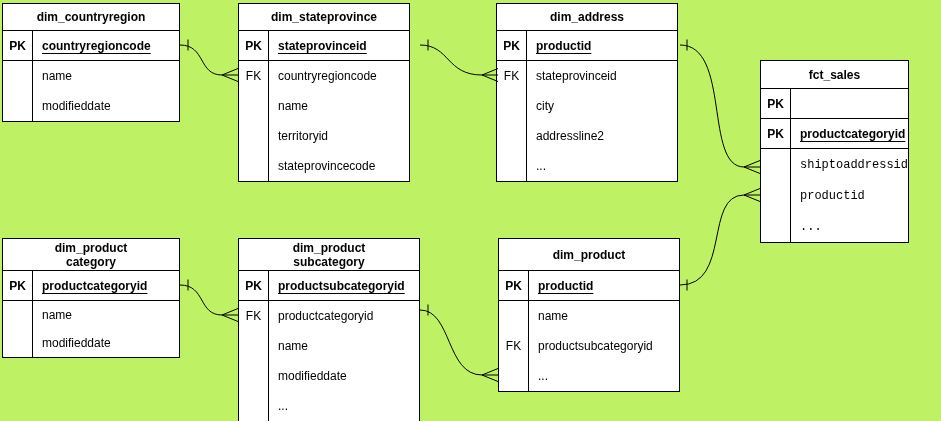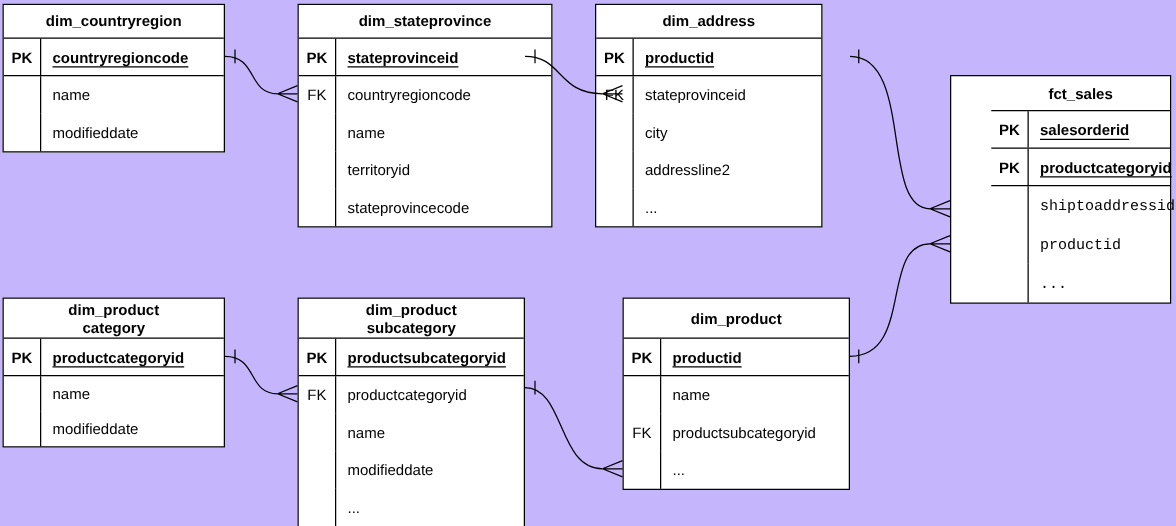--- a/index.html
+++ b/index.html
@@ -1,21 +1,21 @@
 <!DOCTYPE html>
 <html><head>
 <meta charset="utf-8">
 <style>
   * { box-sizing: border-box; }
   html, body { margin: 0; padding: 0; background: #ffffff; }
   .canvas {
     position: relative;
     width: 941px;
     height: 421px;
-    background: #c4b5fd;
+    background: #bef264;
     font-family: "Liberation Sans", sans-serif;
     font-size: 12px;
     color: #000000;
     overflow: hidden;
   }
   .entity {
     position: absolute;
     background: #ffffff;
     border: 1px solid #000000;
   }
@@ -78,21 +78,21 @@
     <div class="e-row rh30">
       <div class="e-key"></div>
       <div class="e-cell">name</div>
     </div>
     <div class="e-row rh30">
       <div class="e-key"></div>
       <div class="e-cell">modifieddate</div>
     </div>
   </div>
 
-  <div class="entity" style="left:238px; top:3px; width:204px;">
+  <div class="entity" style="left:238px; top:3px; width:172px;">
     <div class="e-title th27">dim_stateprovince</div>
     <div class="e-row e-pk rh30">
       <div class="e-key">PK</div>
       <div class="e-cell e-pkname">stateprovinceid</div>
     </div>
     <div class="e-row rh30">
       <div class="e-key">FK</div>
       <div class="e-cell">countryregioncode</div>
     </div>
     <div class="e-row rh30">
@@ -102,21 +102,21 @@
     <div class="e-row rh30">
       <div class="e-key"></div>
       <div class="e-cell">territoryid</div>
     </div>
     <div class="e-row rh30">
       <div class="e-key"></div>
       <div class="e-cell">stateprovincecode</div>
     </div>
   </div>
 
-  <div class="entity" style="left:476px; top:3px; width:182px;">
+  <div class="entity" style="left:496px; top:3px; width:182px;">
     <div class="e-title th27">dim_address</div>
     <div class="e-row e-pk rh30">
       <div class="e-key">PK</div>
       <div class="e-cell e-pkname">productid</div>
     </div>
     <div class="e-row rh30">
       <div class="e-key">FK</div>
       <div class="e-cell">stateprovinceid</div>
     </div>
     <div class="e-row rh30">
@@ -126,25 +126,24 @@
     <div class="e-row rh30">
       <div class="e-key"></div>
       <div class="e-cell">addressline2</div>
     </div>
     <div class="e-row rh30">
       <div class="e-key"></div>
       <div class="e-cell">...</div>
     </div>
   </div>
 
-  <div class="entity" style="left:760px; top:60px; width:177px;padding-left:32px;">
+  <div class="entity" style="left:760px; top:60px; width:149px;">
     <div class="e-title th28">fct_sales</div>
     <div class="e-row e-pk rh30">
       <div class="e-key">PK</div>
-      <div class="e-cell e-pkname">salesorderid</div>
     </div>
     <div class="e-row e-pk rh30">
       <div class="e-key">PK</div>
       <div class="e-cell e-pkname">productcategoryid</div>
     </div>
     <div class="e-row rh31">
       <div class="e-key"></div>
       <div class="e-cell">shiptoaddressid</div>
     </div>
     <div class="e-row rh31">

